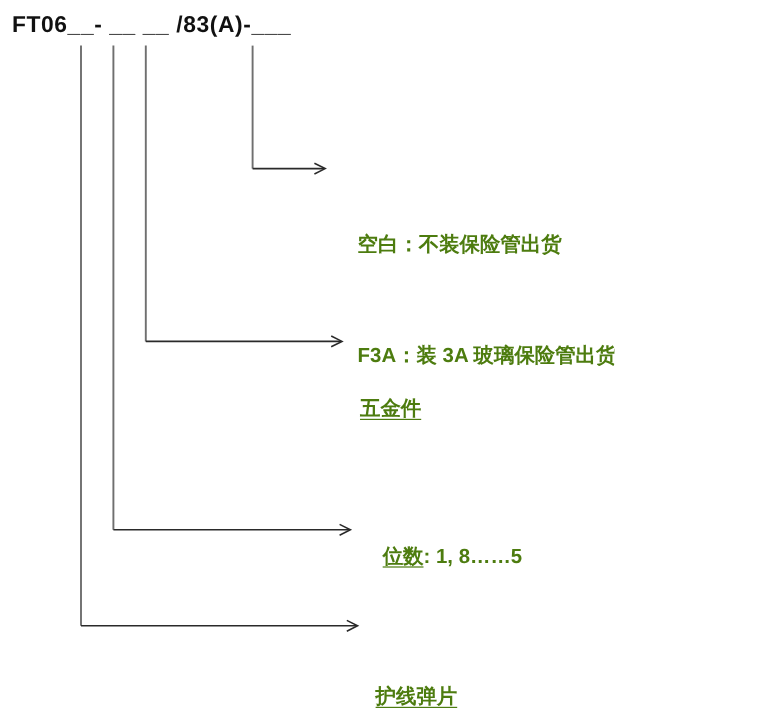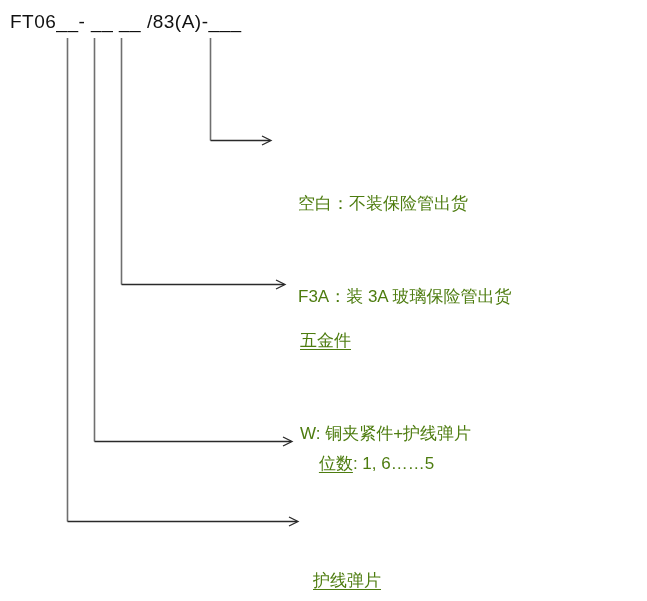--- a/index.html
+++ b/index.html
@@ -8,20 +8,21 @@
     background: #ffffff;
   }
   .canvas {
     position: relative;
     width: 512px;
     height: 601px;
     background: #ffffff;
     overflow: hidden;
     font-family: "Liberation Sans", "DejaVu Sans", sans-serif;
     color: #1c1c1c;
+    font-weight: bold;
   }
   .connectors {
     position: absolute;
     left: 0;
     top: 0;
   }
   .code {
     position: absolute;
     left: 10px;
     top: 11px;
@@ -73,26 +74,25 @@
 
   <div class="code">FT06__- __ __ /83(A)-___</div>
 
   <div class="block block-fuse">
     <div>空白：不装保险管出货</div>
     <div>F3A：装 3A 玻璃保险管出货</div>
   </div>
 
   <div class="block block-hardware">
     <div class="u">五金件</div>
-    <div>W: 铜夹紧件+护线弹片</div>
     
   </div>
 
   <div class="block block-positions">
-    <span class="u">位数</span><span>: 1, 6……5</span>
+    <span class="u">位数</span><span>: 1, 8……5</span>
   </div>
 
   <div class="block block-shell">
     <div class="u">护线弹片</div>
     
     
   </div>
 
 </div>
 

